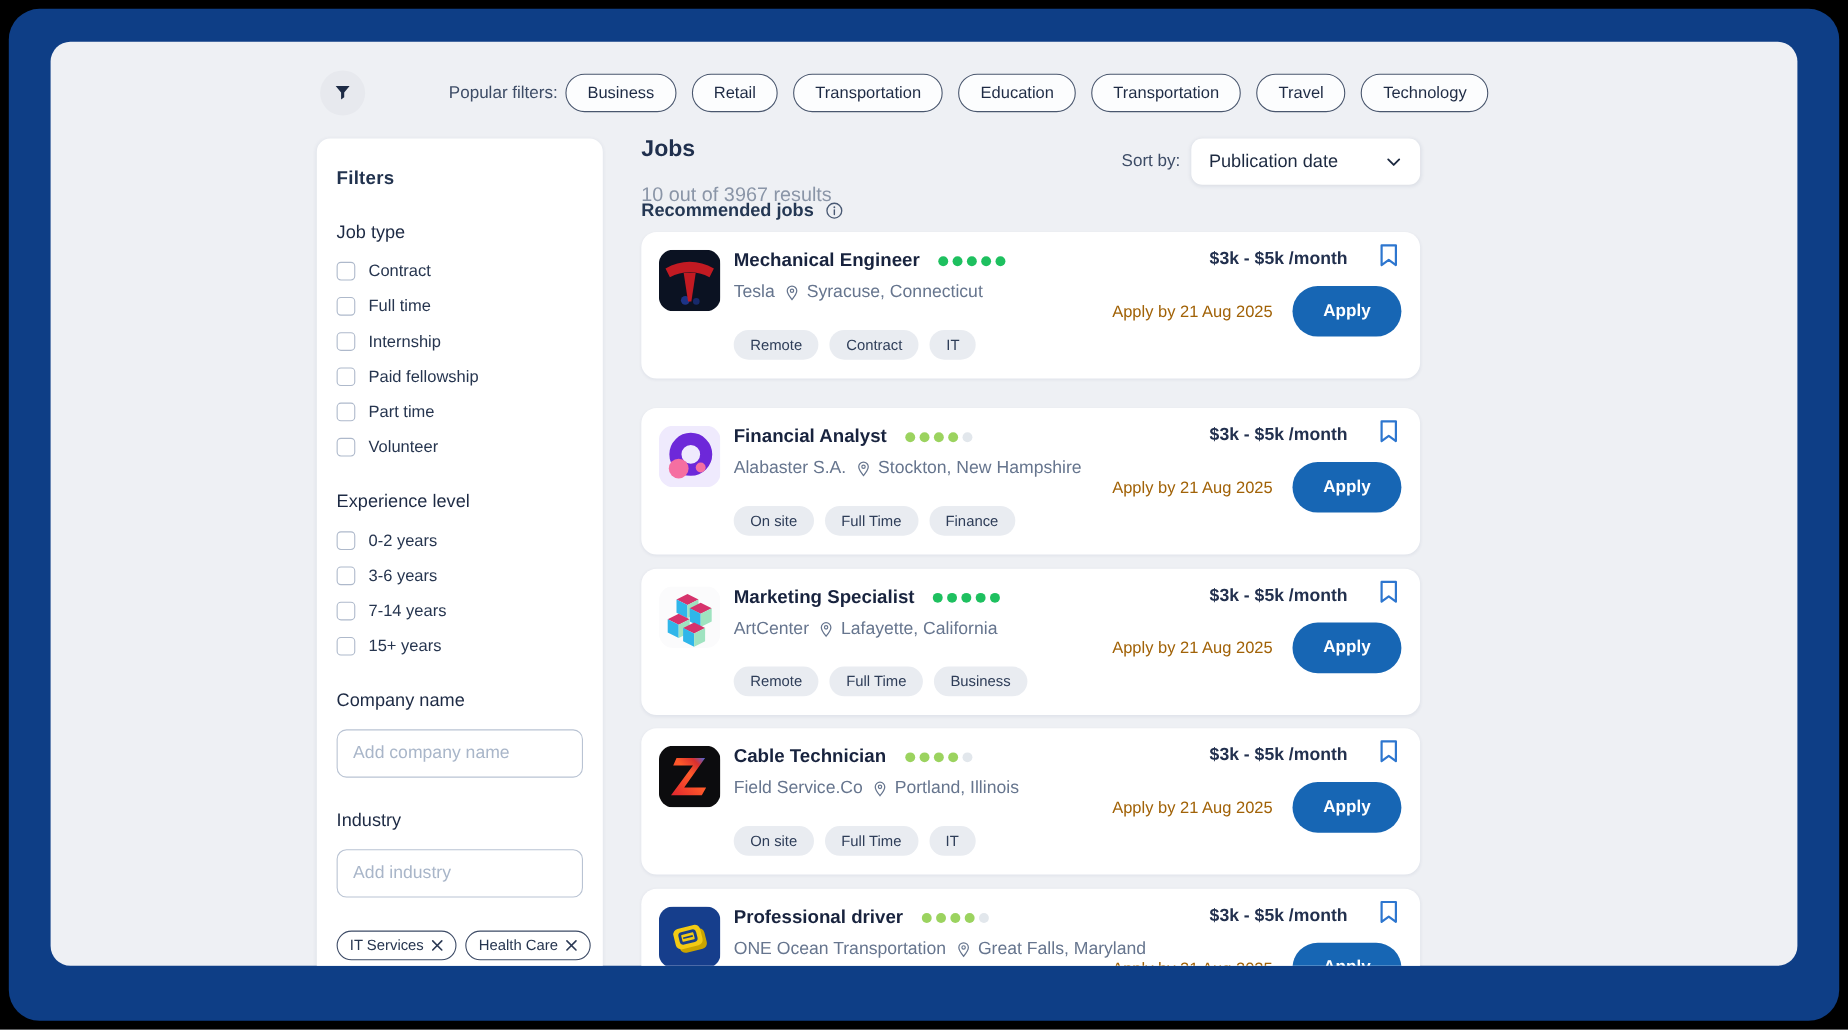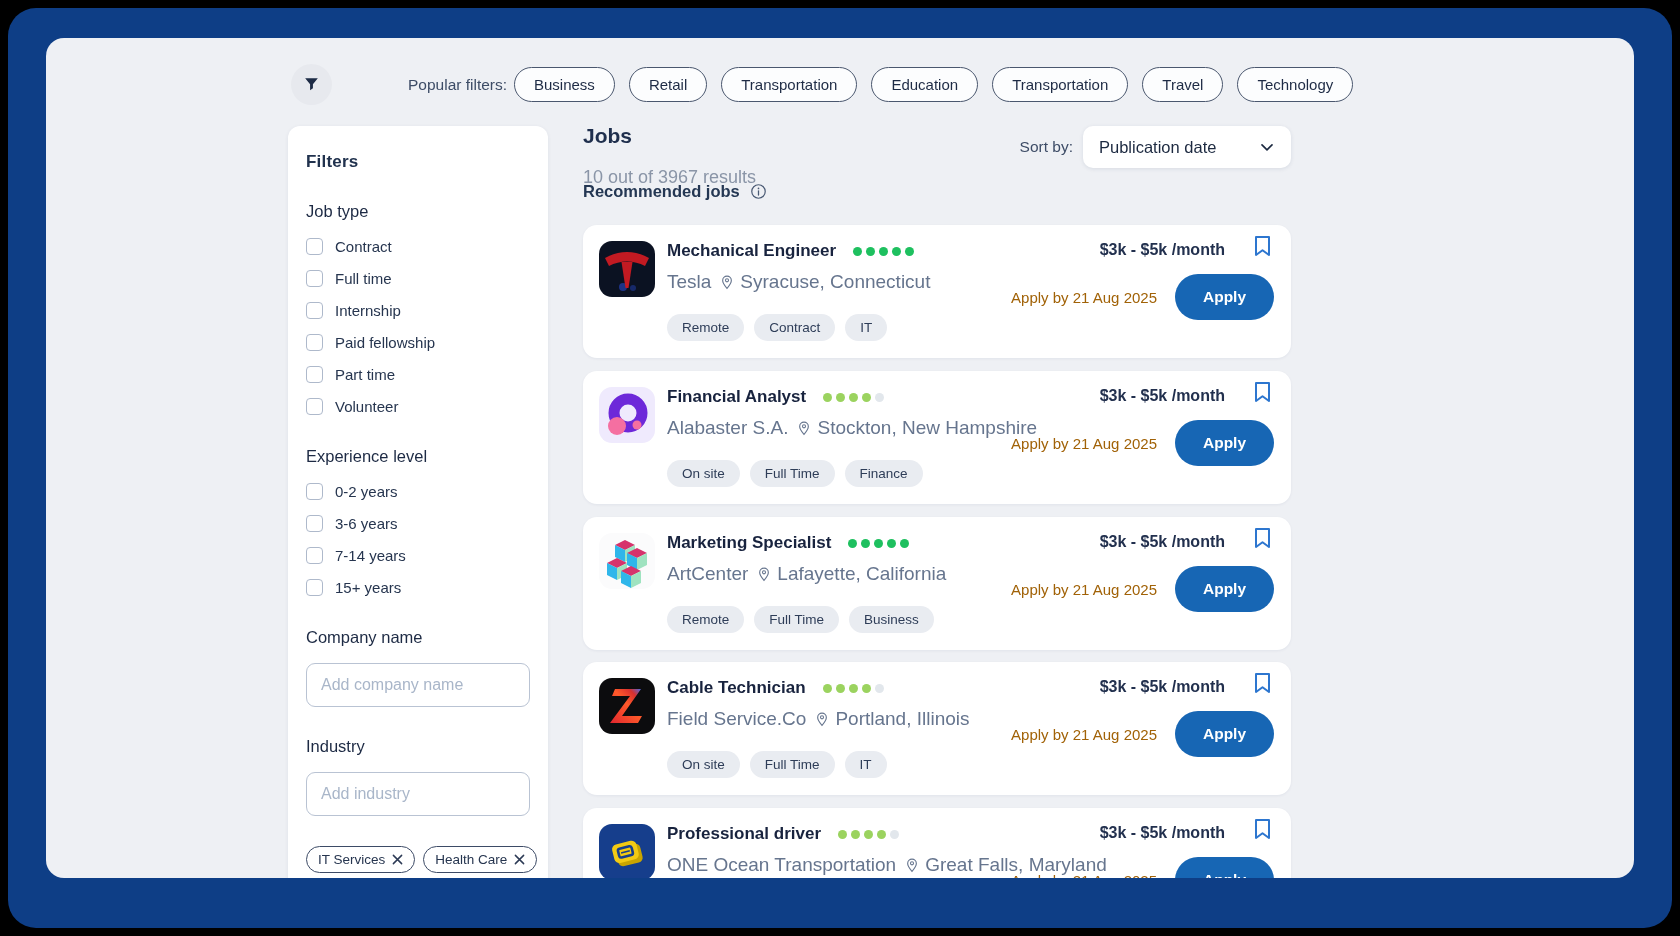--- a/index.html
+++ b/index.html
@@ -48,21 +48,21 @@
 
   
   .card { position:absolute; left:0; width:708px; height:133px; background:#fff; border-radius:14px;
           box-shadow:0 1px 3px rgba(20,40,80,.06); }
   .logo { position:absolute; left:16px; top:16px; width:56px; height:56px; border-radius:13px; overflow:hidden; }
   .title-row { position:absolute; left:84px; top:16px; display:flex; align-items:center; gap:17px; }
   .title-row h4 { font-size:17px; color:#18233e; }
   .dots { display:flex; gap:4px; }
   .dot { width:9px; height:9px; border-radius:50%; }
   .meta-row { position:absolute; left:84px; top:46px; display:flex; align-items:center; gap:8px;
-              font-size:19px; color:#66758e; }
+              font-size:16px; color:#66758e; }
   .meta-row .loc { display:flex; align-items:center; gap:5px; }
   .tags { position:absolute; left:84px; top:89px; display:flex; gap:10px; }
   .tag { height:27px; min-width:38px; padding:0 15px; display:flex; align-items:center; justify-content:center;
          background:#e9ecf1; border-radius:14px; font-size:13.5px; color:#2e3d58; }
   .salary { position:absolute; right:66px; top:16px; font-size:16px; font-weight:bold; color:#22304e; }
   .bookmark { position:absolute; right:20px; top:10px; cursor:pointer; }
   .apply-row { position:absolute; right:17px; top:49px; display:flex; align-items:center; gap:18px; }
   .apply-by { font-size:15px; color:#a16207; }
   .apply-btn { width:99px; height:46px; border:none; border-radius:23px; background:#1766b4; color:#fff;
                font-size:15.5px; font-weight:bold; cursor:pointer; font-family:inherit; }
@@ -173,21 +173,21 @@
     </div>
     <div class="section-row">
       <h3>Recommended jobs</h3>
       <svg width="17" height="17" viewBox="0 0 24 24">
         <circle cx="12" cy="12" r="9.5" fill="none" stroke="#4a5a74" stroke-width="1.7"></circle>
         <path d="M12 11v6" stroke="#4a5a74" stroke-width="1.8" stroke-linecap="round"></path>
         <circle cx="12" cy="7.6" r="1.2" fill="#4a5a74"></circle>
       </svg>
     </div>
 
-    <article class="card" style="top:187px">
+    <article class="card" style="top:173px">
       <div class="logo">
         <svg width="56" height="56" viewBox="0 0 56 56">
           <rect width="56" height="56" fill="#0b1222"></rect>
           <circle cx="24" cy="46" r="4" fill="#2b4ed8" opacity=".55"></circle>
           <circle cx="34" cy="47" r="3" fill="#2b4ed8" opacity=".4"></circle>
           <path d="M6 17c14-8 30-8 44 0l-4 8c-11-6-25-6-36 0z" fill="#c21a22"></path>
           <path d="M22.5 21h11l-4 26h-3z" fill="#c21a22"></path>
         </svg>
       </div>
       <div class="title-row">

